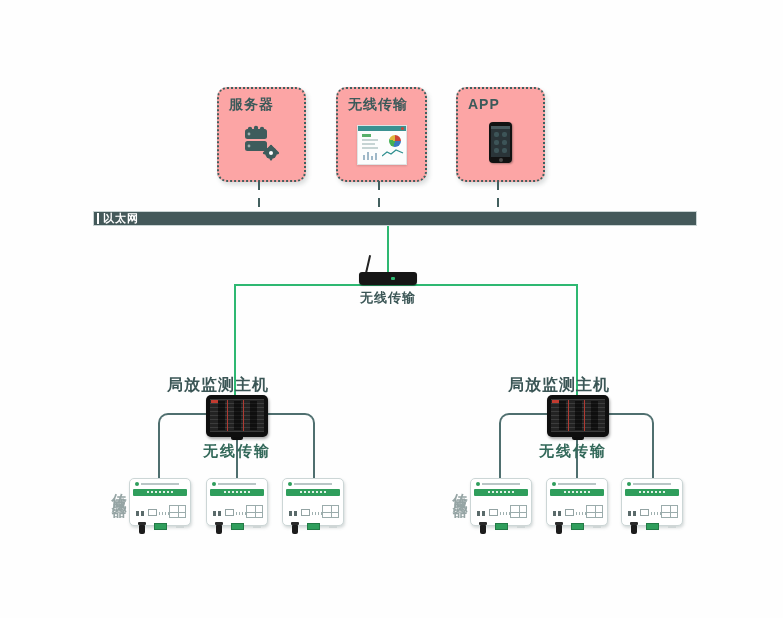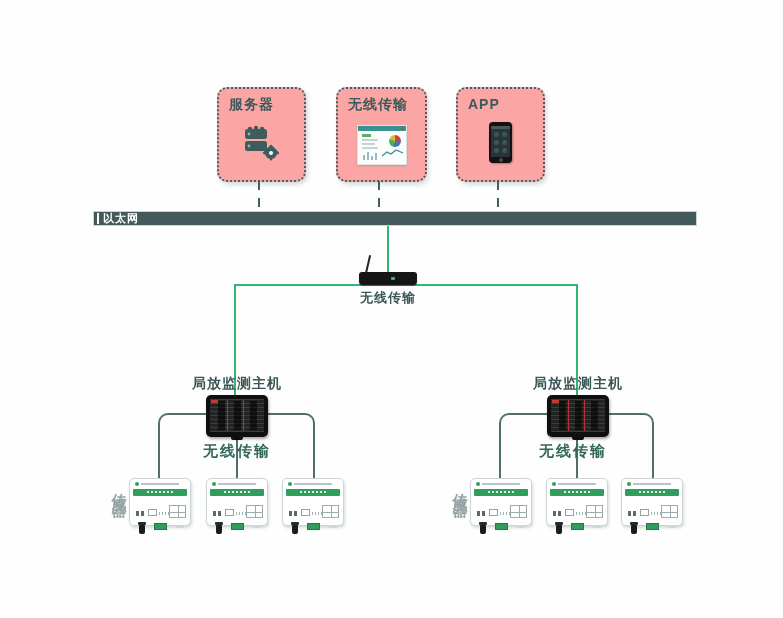--- a/index.html
+++ b/index.html
@@ -59,21 +59,21 @@
   
   .router-antenna{position:absolute;left:367px;top:255px;width:2px;height:19px;background:#242424;transform:rotate(13deg);}
   .router-body{position:absolute;left:359px;top:272px;width:58px;height:13px;background:#161616;border-radius:3px 3px 4px 4px;box-shadow:0 1px 1px rgba(0,0,0,.4);}
   .router-led{position:absolute;right:22px;top:5px;width:4px;height:3px;background:#2eb872;border-radius:1px;}
   .router-label{position:absolute;left:328px;top:289px;width:120px;text-align:center;font-size:13px;font-weight:bold;color:#3b5656;letter-spacing:1px;}
 
   
   .comm-label{position:absolute;left:265px;top:324px;width:250px;text-align:center;font-size:12px;color:#5d87a3;letter-spacing:.5px;}
 
   
-  .host-label{position:absolute;top:375px;width:140px;text-align:center;font-size:14px;font-weight:bold;color:#3b5656;letter-spacing:1px;}
+  .host-label{position:absolute;top:375px;width:140px;font-size:16px;font-weight:bold;color:#3b5656;letter-spacing:1px;}
   #host-label-left{left:167px;} #host-label-right{left:508px;}
 
   .monitor{position:absolute;top:395px;width:62px;height:42px;background:#0f0f0f;border-radius:5px;box-shadow:1px 2px 3px rgba(0,0,0,.35);z-index:5;}
   #monitor-left{left:206px;} #monitor-right{left:547px;}
   .monitor-screen{position:absolute;left:4px;right:4px;top:4px;bottom:5px;background:#1d1d1d;
     background-image:repeating-linear-gradient(180deg,#3c3c3c 0 1px,#232323 1px 4px);}
   .mon-band{position:absolute;top:2px;bottom:2px;width:7px;background:rgba(0,0,0,.55);}
   .mon-red{position:absolute;top:1px;bottom:1px;width:1px;background:#b03a32;}
   .mon-badge{position:absolute;left:1px;top:1px;width:7px;height:3px;background:#c23b30;}
   .mon-foot{position:absolute;left:50%;bottom:-3px;margin-left:-6px;width:12px;height:3px;background:#0d0d0d;border-radius:0 0 2px 2px;}

